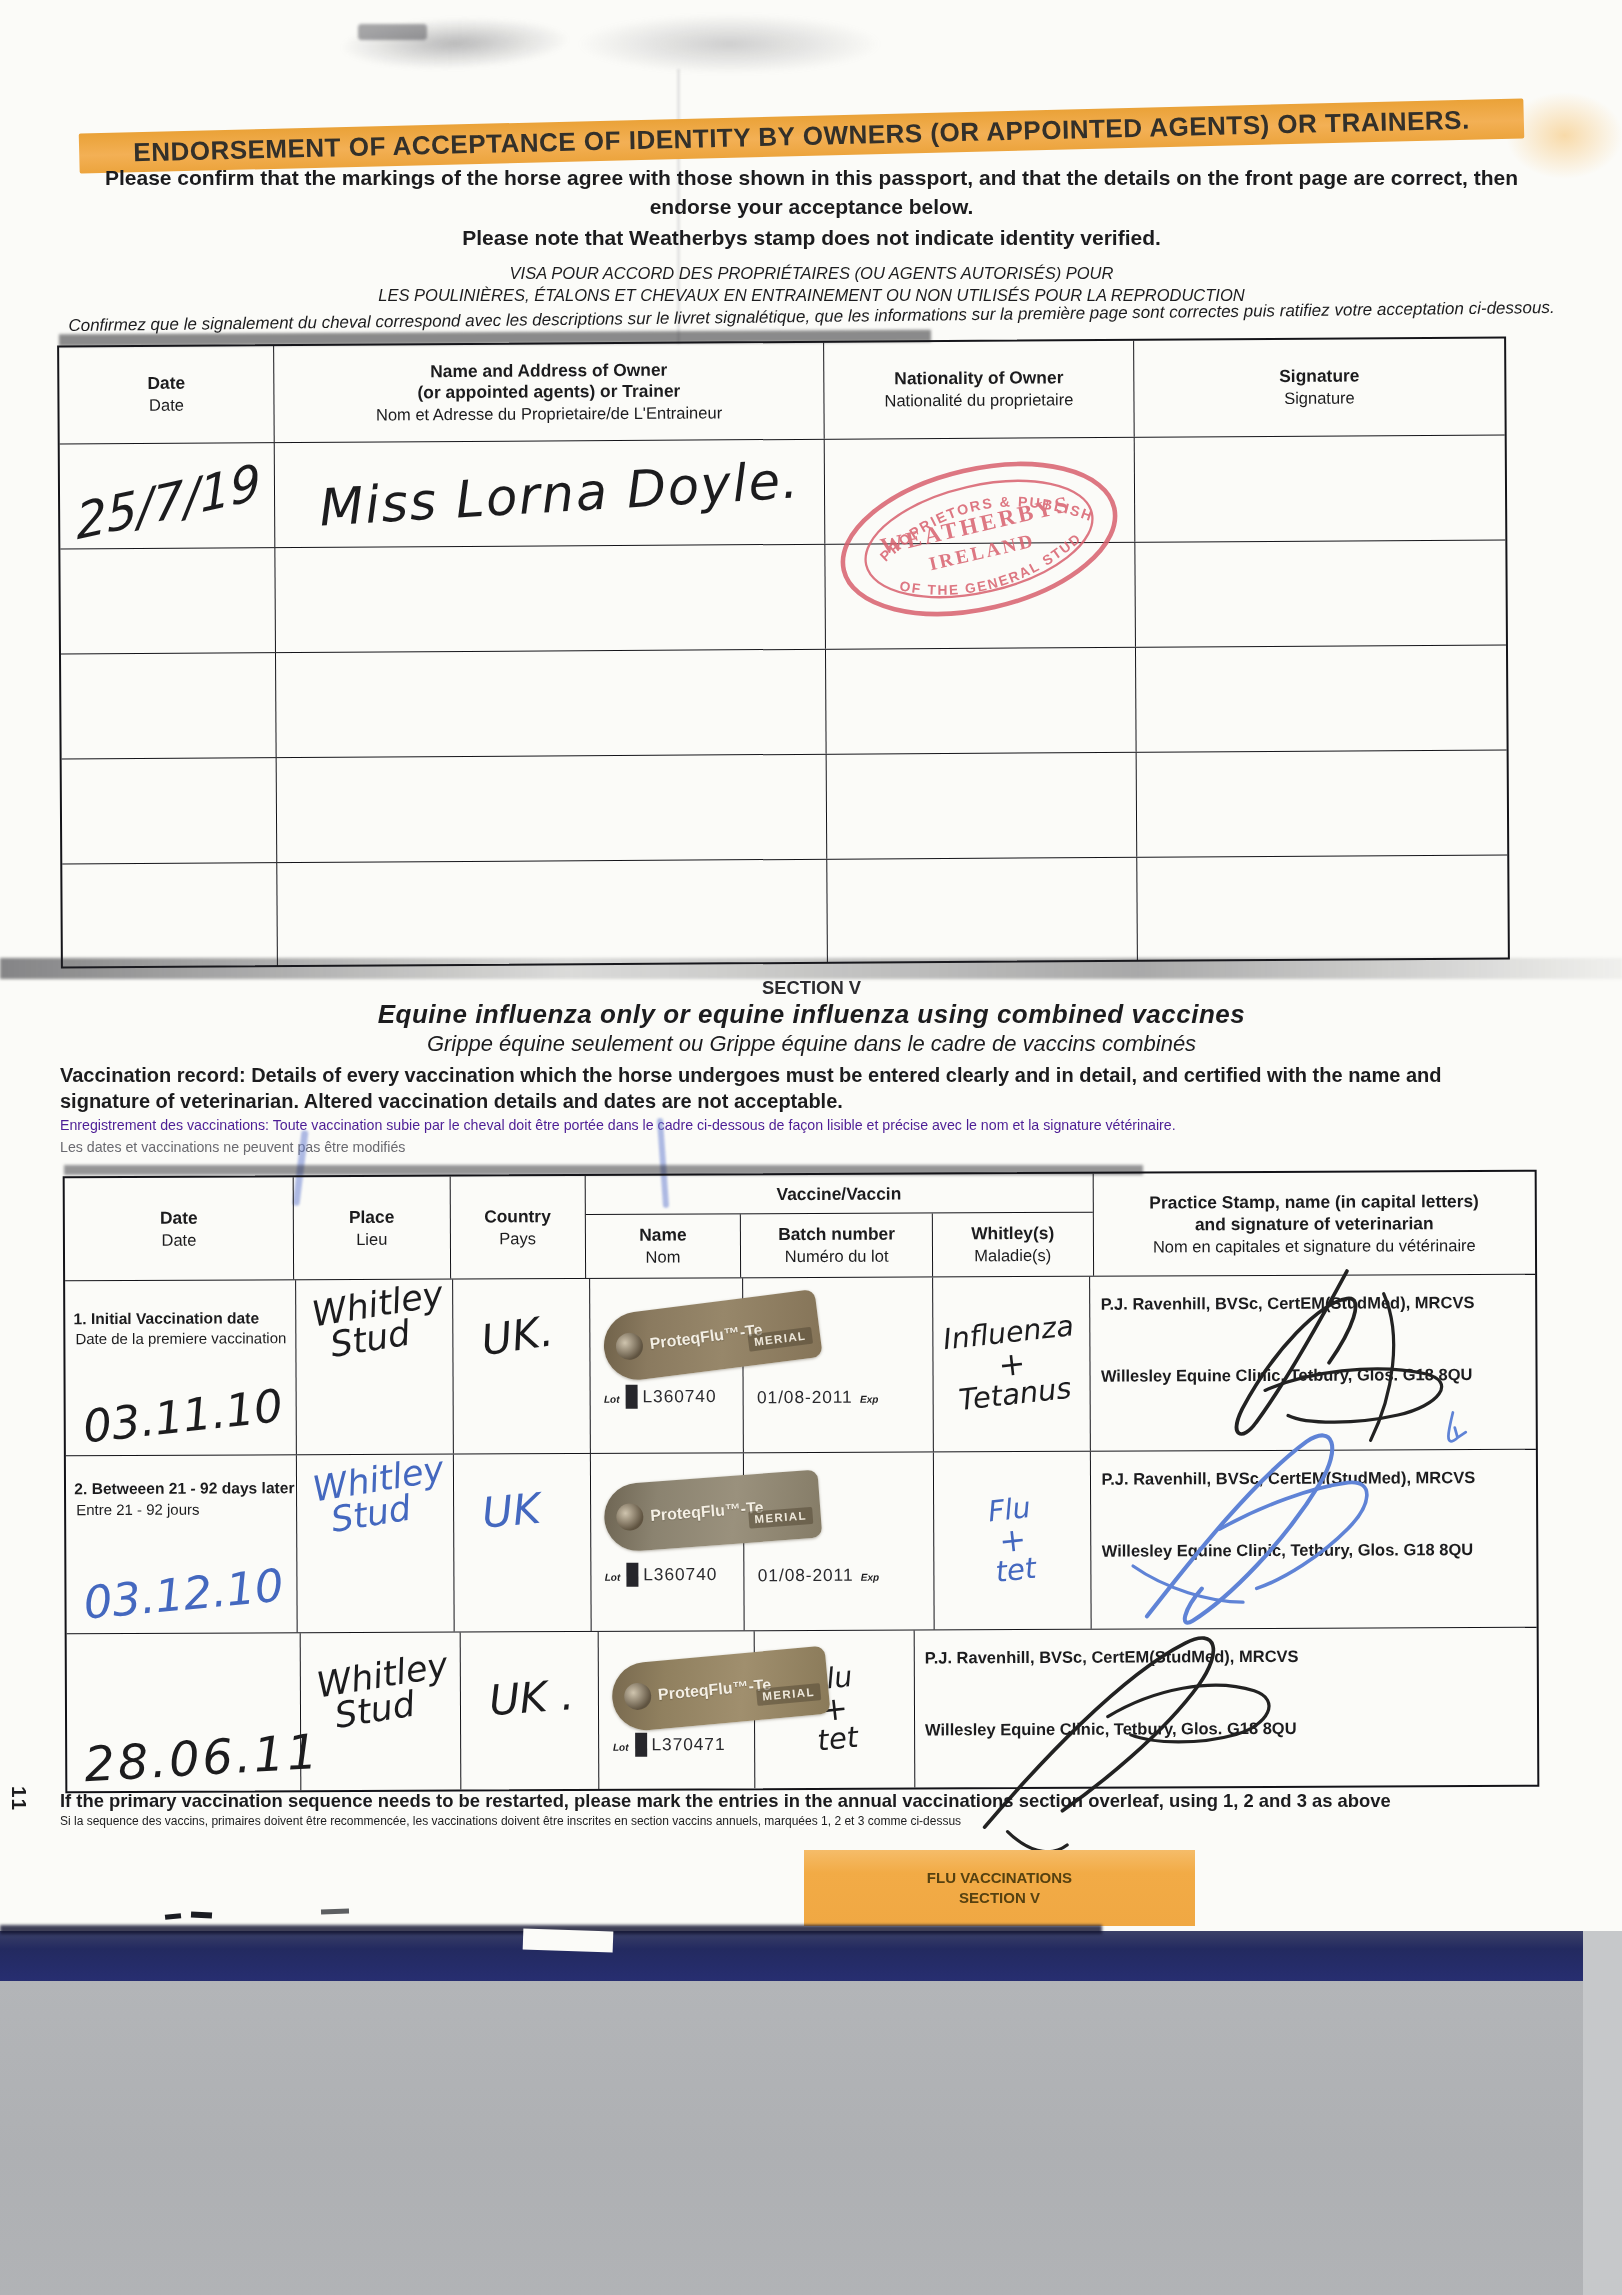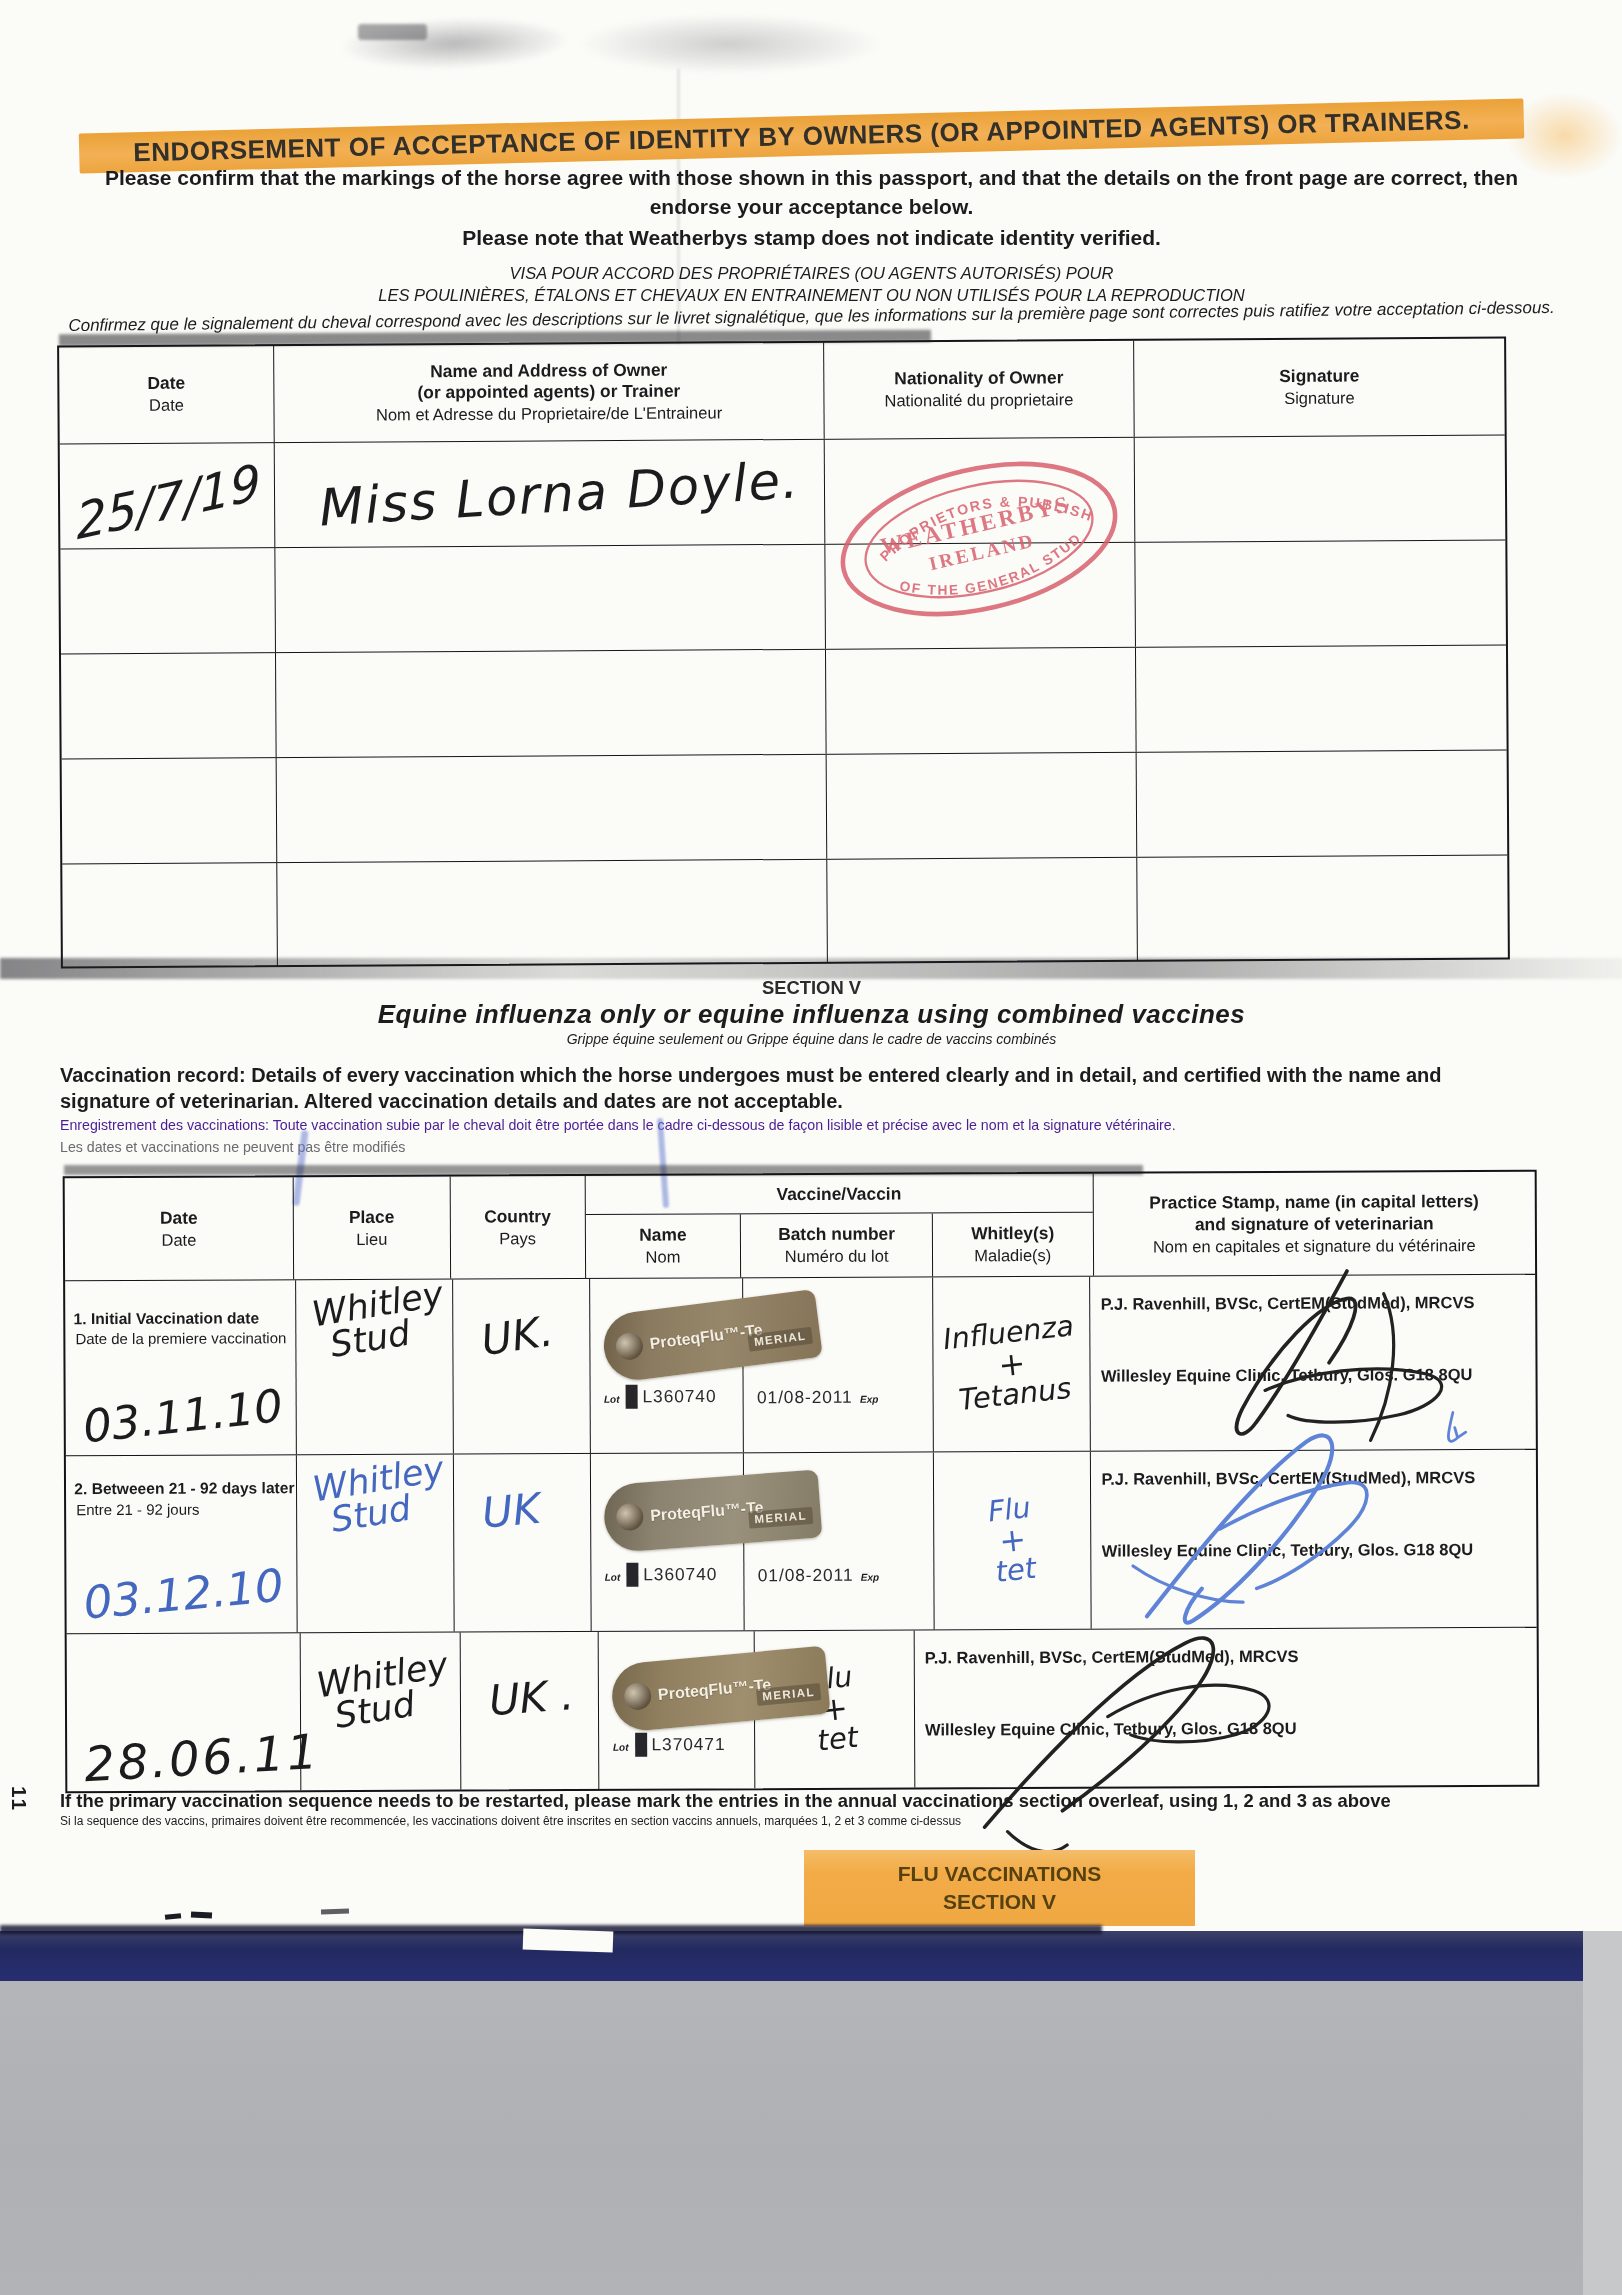--- a/index.html
+++ b/index.html
@@ -56,21 +56,21 @@
 
   .hand{font-family:"DejaVu Sans",sans-serif;font-style:italic;}
   .owner-date{position:absolute;left:13.8px;top:30px;font-size:49px;transform:rotate(-12deg) skewX(-10deg);white-space:nowrap;}
   .owner-name{position:absolute;left:44px;top:23px;font-size:51px;transform:rotate(-3deg);white-space:nowrap;letter-spacing:1.8px;}
 
   .stamp{position:absolute;left:832px;top:463px;width:294px;height:152px;transform:rotate(-13deg);opacity:.85;}
 
   
   .sec-label{top:977px;font-size:18.4px;font-weight:bold;color:#2c2c30;}
   .sec-title{top:999px;font-size:26px;font-weight:bold;font-style:italic;letter-spacing:0.5px;}
-  .sec-title-fr{top:1031px;font-size:14px;font-style:italic;}
+  .sec-title-fr{top:1031px;font-size:22px;font-style:italic;}
   .rec-line{position:absolute;left:60px;width:1543px;font-size:20px;font-weight:bold;}
   .rec1{top:1064px;}
   .rec2{top:1090px;}
   .recfr{position:absolute;left:60px;width:1552px;font-size:14.2px;color:#4c1d95;}
   .recfr1{top:1117px;}
   .recfr2{top:1139px;color:#6a6a70;}
 
   
   .t2{position:absolute;left:64px;top:1173px;width:1470px;border:2.3px solid #131318;transform:rotate(-.25deg);background:transparent;}
   .t2-head{display:flex;height:102px;}
@@ -127,21 +127,21 @@
   .sig{position:absolute;left:0;top:0;width:451px;height:174px;overflow:visible;z-index:4;}
 
   .restart-en{position:absolute;left:60px;top:1790px;width:1552px;font-size:18.4px;font-weight:bold;}
   .restart-fr{position:absolute;left:60px;top:1814px;width:1552px;font-size:12px;}
 
   .page-num{position:absolute;left:6.4px;top:1787px;font-size:21px;font-weight:bold;transform:rotate(90deg);letter-spacing:1.8px;}
 
   .flu-box{position:absolute;left:804px;top:1850px;width:391px;height:76px;
     background:linear-gradient(180deg,#f5bc69 0%,#f2ab46 30%,#f0a843 100%);
     display:flex;flex-direction:column;align-items:center;justify-content:center;}
-  .flu-box div{font-size:21px;font-weight:bold;color:#564110;line-height:1.35;}
+  .flu-box div{font-size:15px;font-weight:bold;color:#564110;line-height:1.35;}
 
   .navy-band{position:absolute;left:0;top:1931px;width:1623px;height:51px;
     background:linear-gradient(180deg,#3c4168 0%,#232a60 35%,#272e71 100%);}
   .navy-band::before{content:"";position:absolute;left:0;top:-6.4px;width:1102px;height:9.2px;background:rgba(15,16,45,.8);filter:blur(1.8px);}
   .band-notch{position:absolute;left:523px;top:1930px;width:90px;height:21px;background:#fbfbf8;transform:rotate(2deg);}
   .band-mark{position:absolute;background:#1a1c22;}
   .bm1{left:165px;top:1914px;width:15.6px;height:4.6px;transform:rotate(-6deg);}
   .bm2{left:191px;top:1912px;width:21px;height:5.5px;transform:rotate(3deg);}
   .bm3{left:321px;top:1909px;width:27.5px;height:4.6px;transform:rotate(-2deg);opacity:.7;}
   .gray-bottom{position:absolute;left:0;top:1981px;width:1623px;height:314px;

